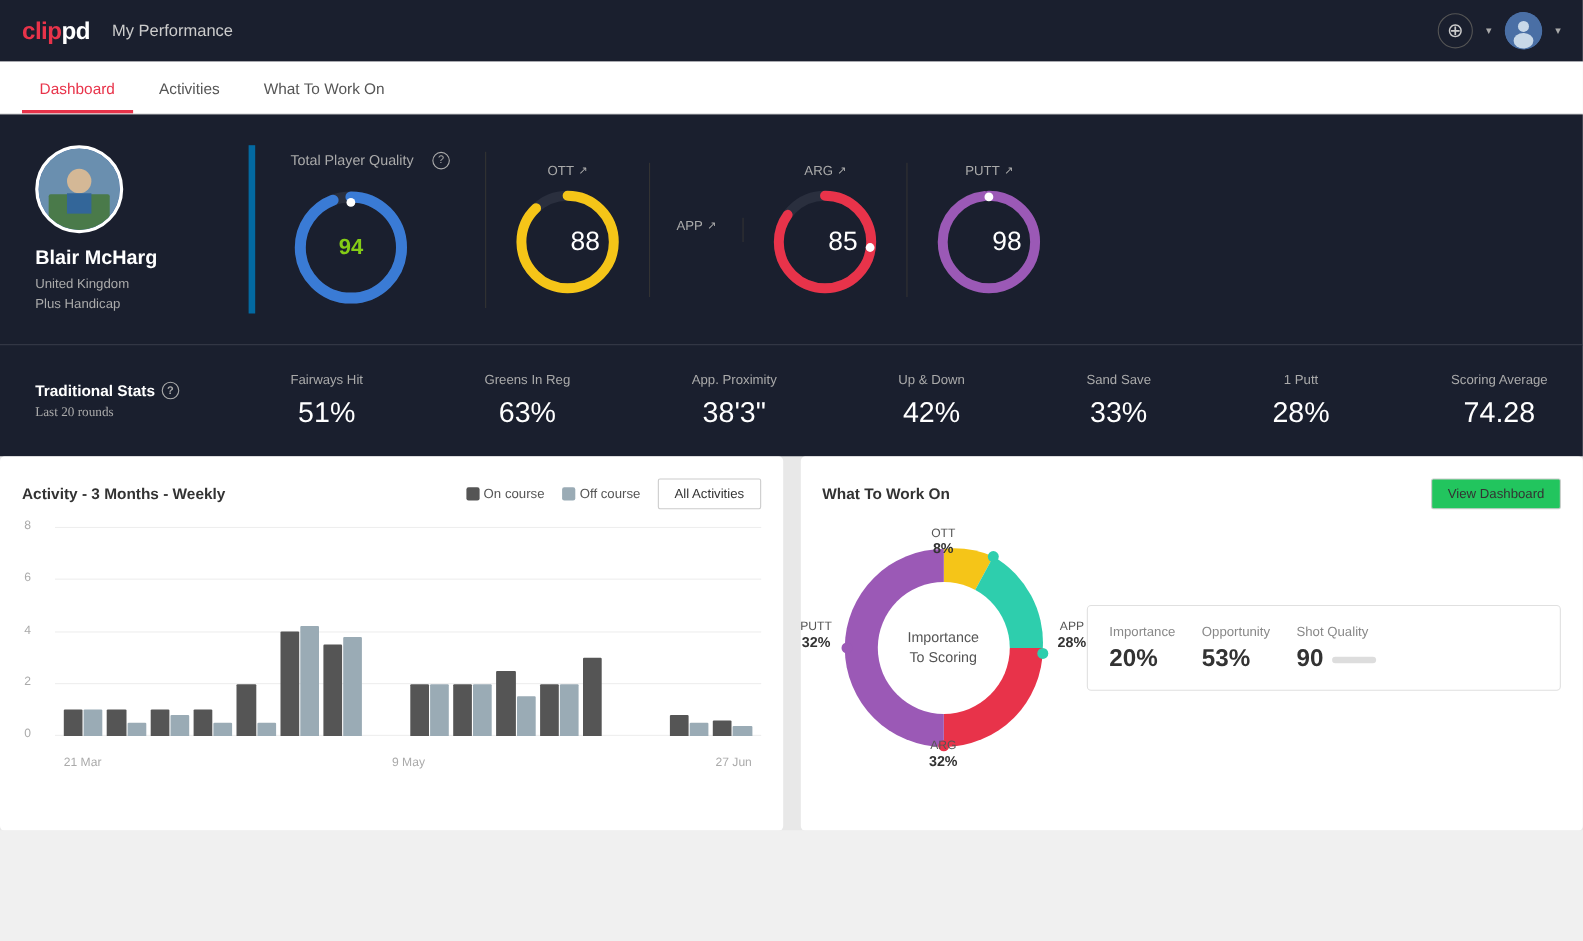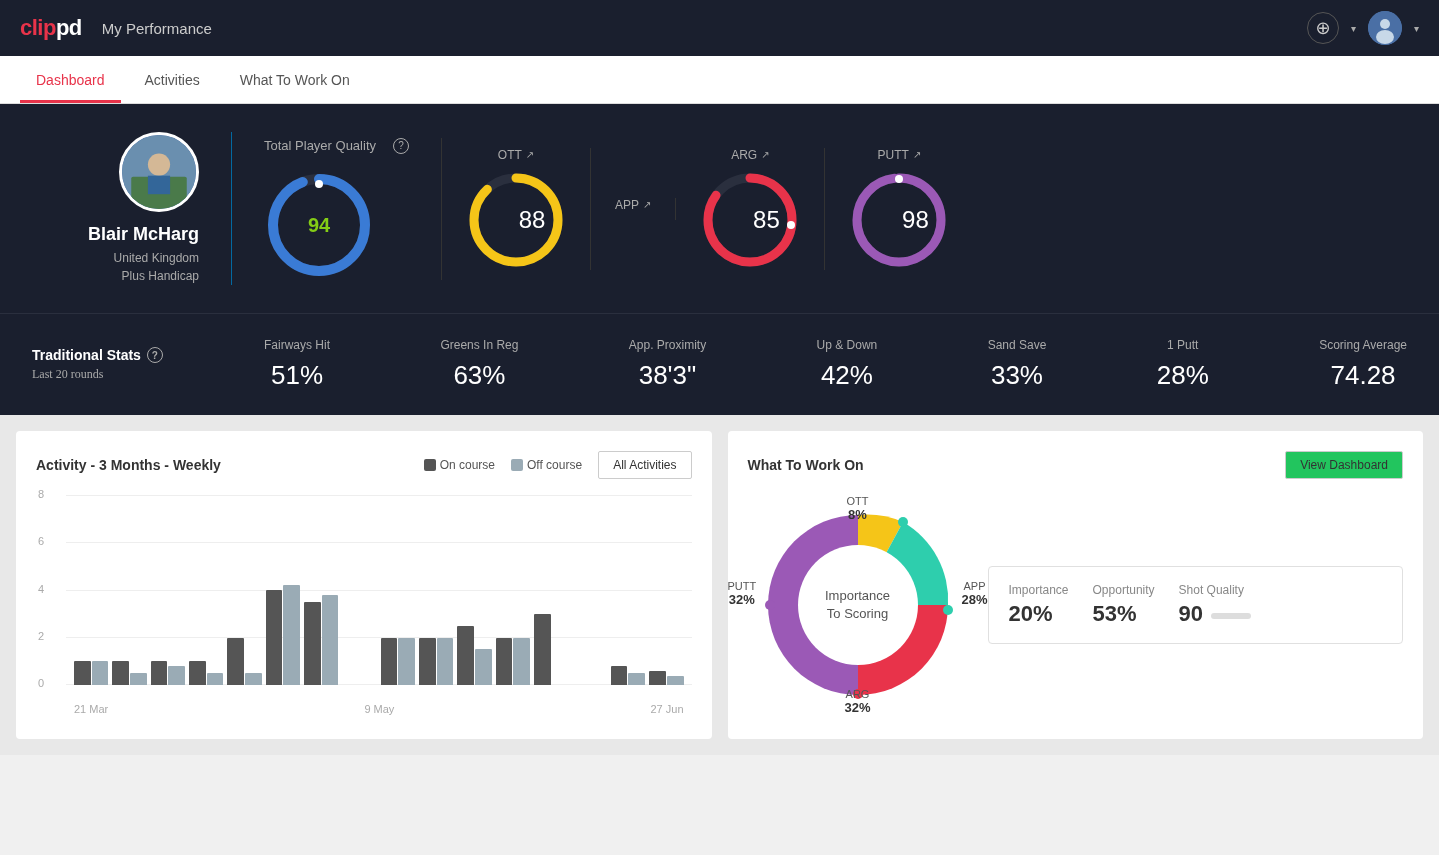--- a/index.html
+++ b/index.html
@@ -77,23 +77,22 @@
       background: #1a1f2e;
       padding: 28px 32px;
       display: flex;
       align-items: center;
       gap: 0;
     }
     .player-info {
       min-width: 200px;
       display: flex;
       flex-direction: column;
-      align-items: flex-end;
-      padding-right: 32px;
-      border-right: 1px solid #0369a1;
+      align-items: flex-start;
+      border-right: 6px solid #0369a1;
     }
     .player-avatar {
       width: 80px; height: 80px;
       border-radius: 50%;
       border: 3px solid #fff;
       background: #4a6fa5;
       display: flex; align-items: center; justify-content: center;
       overflow: hidden;
       margin-bottom: 12px;
     }
@@ -234,21 +233,20 @@
     .stat-value {
       color: #fff;
       font-size: 26px;
       font-weight: 400;
     }
 
     
     .bottom-section {
       display: flex;
       gap: 16px;
-      padding: 16px;
       background: #e8e8e8;
       min-height: 340px;
     }
     .card {
       background: #fff;
       border-radius: 4px;
       padding: 20px;
     }
     .left-card { flex: 1; }
     .right-card { flex: 1; }

